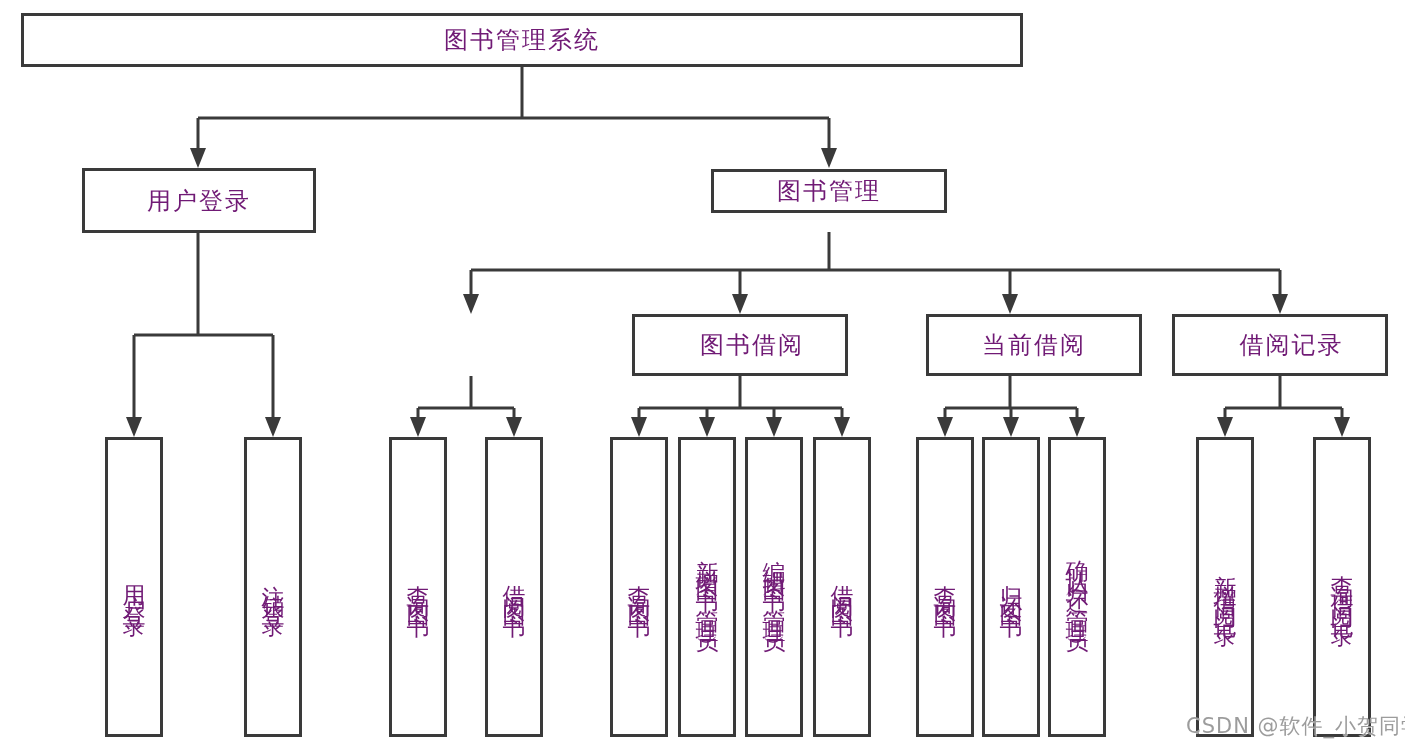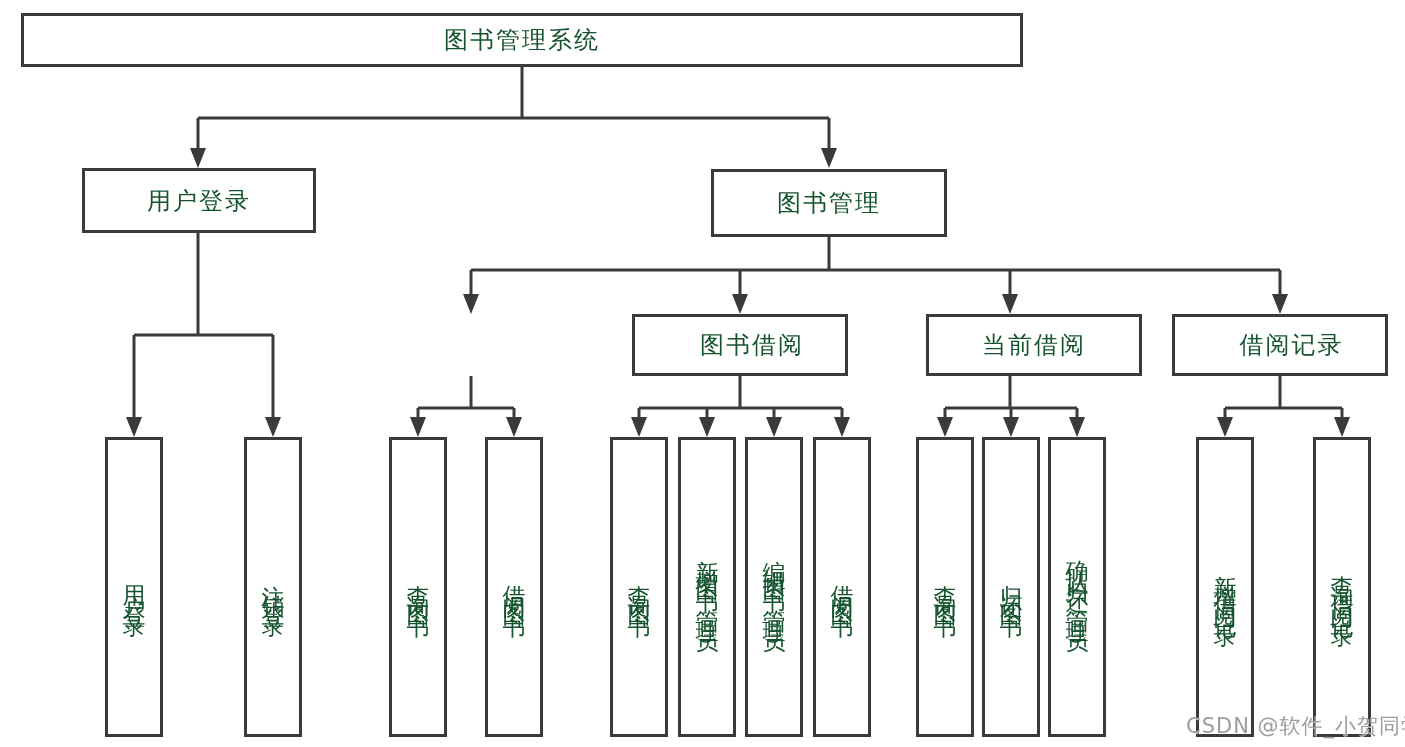--- a/index.html
+++ b/index.html
@@ -23,21 +23,21 @@
     height: 747px;
   }
   .box {
     position: absolute;
     box-sizing: border-box;
     border: 3px solid #3a3a3a;
     background: #ffffff;
     display: flex;
     align-items: center;
     justify-content: center;
-    color: #14532d;
+    color: #701a75;
     font-size: 24px;
     letter-spacing: 2px;
     white-space: nowrap;
   }
   .leaf {
     top: 437px;
     width: 58px;
     height: 300px;
   }
   .leaf .vtext {
@@ -99,21 +99,21 @@
     </g>
   </svg>
 
   <div class="box" style="left:21px; top:13px; width:1002px; height:54px;">
     <span>图书管理系统</span>
   </div>
 
   <div class="box" style="left:82px; top:168px; width:234px; height:65px;">
     <span>用户登录</span>
   </div>
-  <div class="box" style="left:711px; top:169px; width:236px; height:68px;">
+  <div class="box" style="left:711px; top:169px; width:236px; height:44px;">
     <span>图书管理</span>
   </div>
 
   <div class="box l3" style="left:632px; width:216px;padding-left:24px;">
     <span>图书借阅</span>
   </div>
   <div class="box l3" style="left:902px; width:216px;margin-left:24px;">
     <span>当前借阅</span>
   </div>
   <div class="box l3" style="left:1172px; width:216px;padding-left:23px;">

